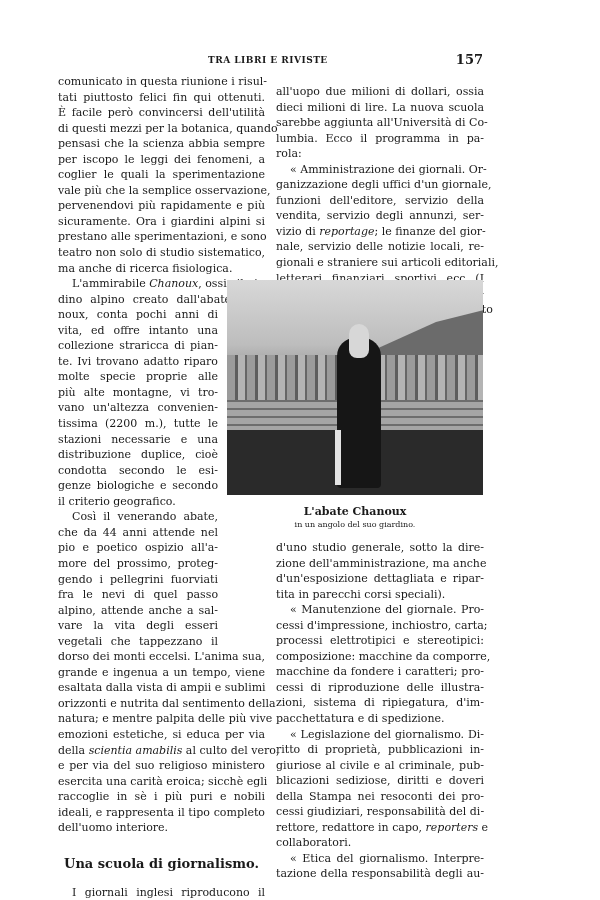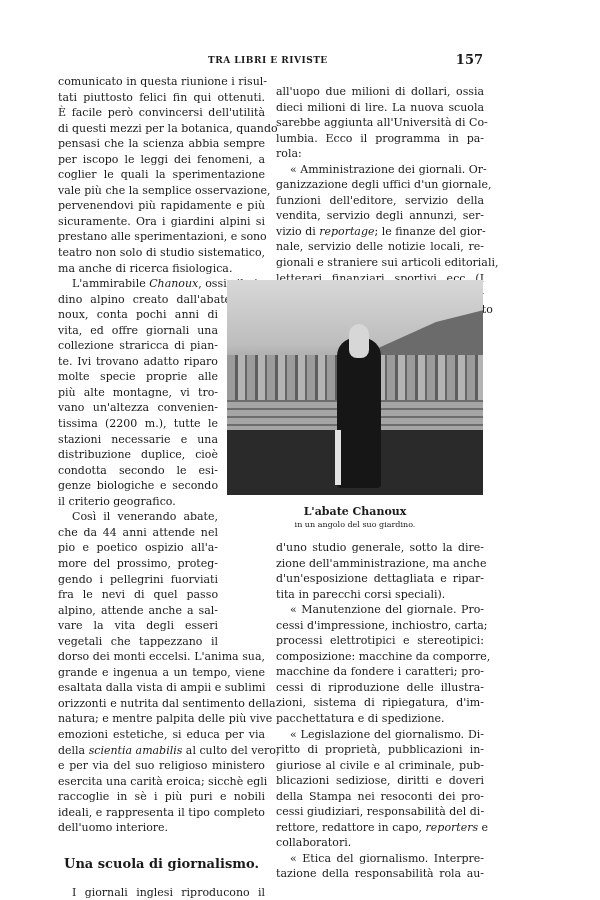--- a/index.html
+++ b/index.html
@@ -92,21 +92,21 @@
       <span class="line">pervenendovi più rapidamente e più</span>
       <span class="line">sicuramente. Ora i giardini alpini si</span>
       <span class="line">prestano alle sperimentazioni, e sono</span>
       <span class="line">teatro non solo di studio sistematico,</span>
       <span class="line last">ma anche di ricerca fisiologica.</span>
     </p>
     <p>
       <span class="line indent"><span>L'ammirabile </span><span class="ital">Chanoux</span><span>, ossia il giar-</span></span>
       <span class="line">dino alpino creato dall'abate Cha-</span>
       <span class="line narrow">noux, conta pochi anni di</span>
-      <span class="line narrow">vita, ed offre giornali una</span>
+      <span class="line narrow">vita, ed offre intanto una</span>
       <span class="line narrow">collezione straricca di pian-</span>
       <span class="line narrow">te. Ivi trovano adatto riparo</span>
       <span class="line narrow">molte specie proprie alle</span>
       <span class="line narrow">più alte montagne, vi tro-</span>
       <span class="line narrow">vano un'altezza convenien-</span>
       <span class="line narrow">tissima (2200 m.), tutte le</span>
       <span class="line narrow">stazioni necessarie e una</span>
       <span class="line narrow">distribuzione duplice, cioè</span>
       <span class="line narrow">condotta secondo le esi-</span>
       <span class="line narrow">genze biologiche e secondo</span>
@@ -200,17 +200,17 @@
       <span class="line">ritto di proprietà, pubblicazioni in-</span>
       <span class="line">giuriose al civile e al criminale, pub-</span>
       <span class="line">blicazioni sediziose, diritti e doveri</span>
       <span class="line">della Stampa nei resoconti dei pro-</span>
       <span class="line">cessi giudiziari, responsabilità del di-</span>
       <span class="line"><span>rettore, redattore in capo, </span><span class="ital">reporters</span><span> e</span></span>
       <span class="line last">collaboratori.</span>
     </p>
     <p>
       <span class="line indent">« Etica del giornalismo. Interpre-</span>
-      <span class="line">tazione della responsabilità rola au-</span>
+      <span class="line">tazione della responsabilità degli au-</span>
     </p>
   </div>
 
 </div>
 
 </body></html>

